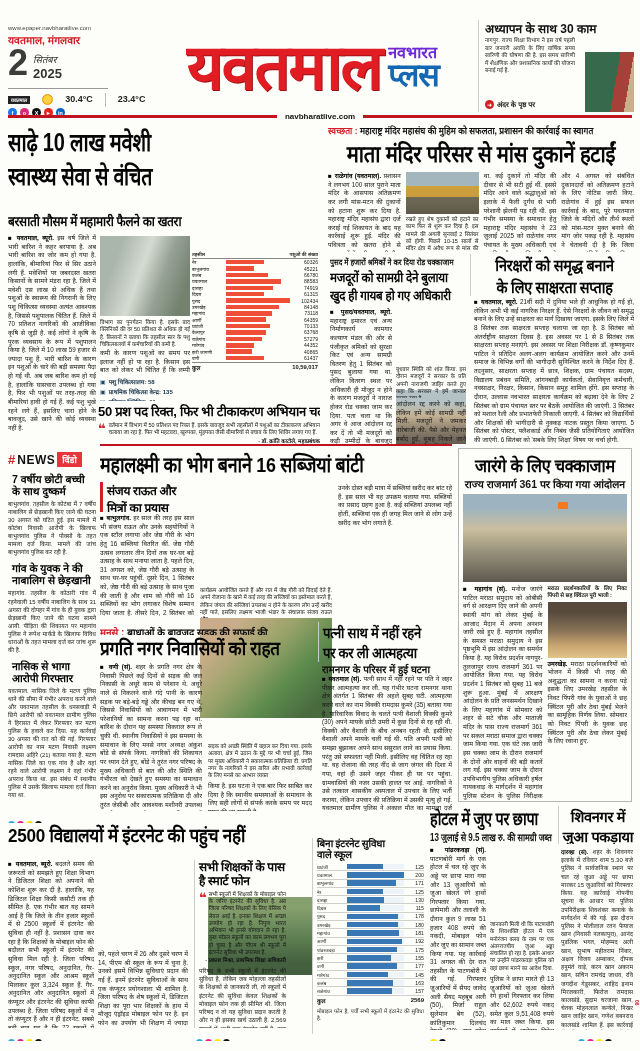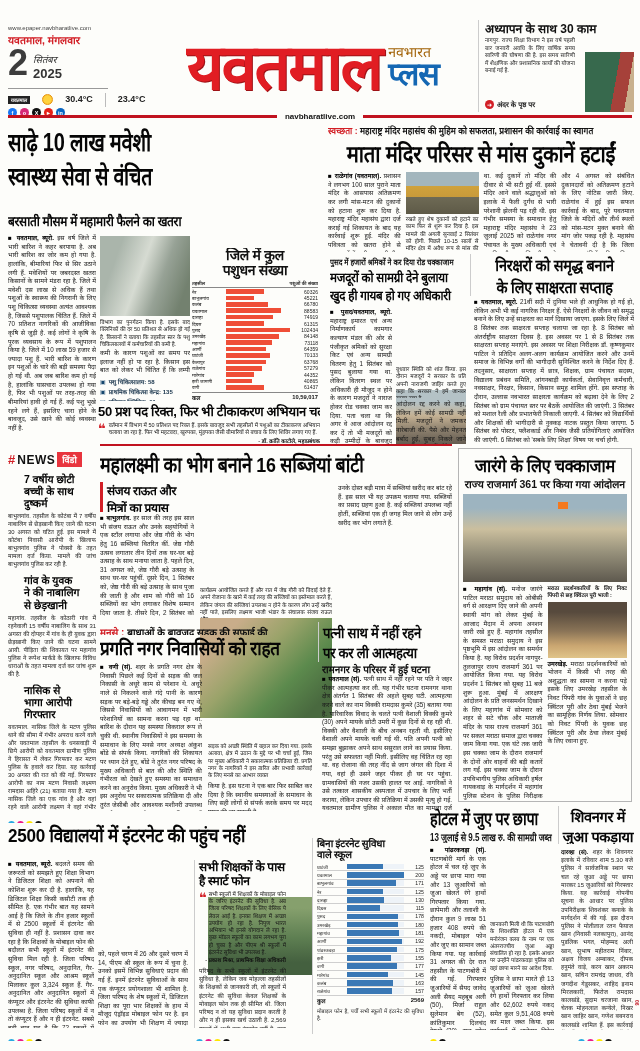--- a/index.html
+++ b/index.html
@@ -31,21 +31,21 @@
 .sun{width:11px;height:11px;border-radius:50%;background:radial-gradient(circle at 50% 50%,#ffd23d 55%,#f5a623 100%);border:1px solid #e8950e;display:inline-block}
 .wx-t{font-size:9px;font-weight:800;color:#222;line-height:1}
 .wx-l{font-size:4.4px;color:#555;text-align:center}
 .wx-sep{width:1px;height:14px;background:#bbb}
 .soc{display:flex;gap:3px}
 .sic{width:9px;height:9px;border-radius:50%;color:#fff;font-size:5.5px;font-weight:bold;display:flex;align-items:center;justify-content:center}
 .sic:nth-child(1){background:#1877f2}.sic:nth-child(2){background:#d62976}.sic:nth-child(3){background:#111}.sic:nth-child(4){background:#e62117}.sic:nth-child(5){background:#0a66c2}
 .mh-title{display:flex;align-items:center;justify-content:center;gap:7px}
 .mh-main{font-size:63px;font-weight:900;color:#e11d23;letter-spacing:-2px;line-height:.95;text-shadow:1px 1px 0 #9e1216}
 .mh-sub{display:flex;flex-direction:column;line-height:.95}
-.mh-sub1{font-size:14px;font-weight:400;color:#a16207}
+.mh-sub1{font-size:16px;font-weight:700;color:#6d28d9}
 .mh-sub2{font-size:32px;font-weight:900;color:#1467b3;letter-spacing:-1px}
 .promo{border-left:1px solid #ccc;padding-left:6px}
 .promo-t{font-size:12px;font-weight:800;color:#111}
 .promo-b{font-size:5.6px;line-height:1.35;text-align:justify;color:#222}
 .promo-f{font-size:7px;font-weight:bold;color:#222;display:flex;align-items:center;gap:3px}
 .promo-arrow{width:9px;height:9px;border-radius:50%;background:#d21f26;color:#fff;font-size:6px;display:inline-flex;align-items:center;justify-content:center}
 .redline{display:flex;align-items:center}
 .redline i{flex:1;border-top:3px solid #c1121f}
 .redline span{font-size:8px;font-weight:bold;color:#111;padding:0 8px}
 
@@ -79,21 +79,21 @@
 .c2tr{flex:1;height:5.5px;background:#eef3f8}
 .c2b{display:block;height:100%;background:#3a78b5}
 .c2v{flex:none;width:20px;text-align:right;font-size:5.2px;color:#222}
 .c2tot{display:flex;justify-content:space-between;font-size:6px;font-weight:800;padding-top:1px}
 .c2note{font-size:5.3px;line-height:1.3;color:#222;margin-top:3px;text-align:justify}
 
 .nw-logo{display:flex;align-items:center;gap:2px}
 .nw-hash{color:#d21f26;font-size:13px;font-weight:900}
 .nw-news{font-size:12px;font-weight:900;letter-spacing:.5px}
 .nw-tab{background:#e8343d;color:#fff;font-size:9px;font-weight:800;padding:1px 5px}
-.nw-it h3{font-size:10.5px;font-weight:800;line-height:1.15;margin:6px 16px 3px;color:#060606}
+.nw-it h3{font-size:10.5px;font-weight:800;line-height:1.15;margin:6px 4px 3px;color:#060606}
 .nw-it p{font-size:5.9px;line-height:1.36;text-align:justify;color:#1b1b1b}
 
 .fact{font-size:6px;line-height:1.7;color:#16324a;font-weight:bold}
 .fact::before{content:"▣";color:#16476e;margin-right:3px;font-size:6px}
 .qmark{color:#d21f26;font-size:13px;font-weight:900;line-height:1}
 .attr{font-size:5.6px;font-weight:800;text-align:right;color:#111}
 .box{border:1px solid #b5b5b5}
 .cmyk span{width:7px;height:7px;border-radius:50%;display:inline-block;margin-right:2px}
 .dc{background:#29abe2}.dm{background:#ec1c8d}.dy{background:#ffe600}.dk{background:#101010}
 .vmark{writing-mode:vertical-rl;font-size:5px;color:#c1121f;font-weight:bold}
@@ -166,24 +166,20 @@
   <div class="abs cap" style="left:100px;top:319px;width:90px;height:28px">विभाग का पुनर्गठन किया है. इसके बाद क्लिनिकों की दर 50 प्रतिशत से अधिक हो गई है. किसानों ने बताया कि तहसील स्तर के पशु चिकित्सालयों में कर्मचारियों की कमी है.</div>
   <div class="abs bt" style="left:100px;top:349px;width:90px;height:26px">कमी के कारण पशुओं का समय पर इलाज नहीं हो पा रहा है. किसान इस बात को लेकर भी चिंतित हैं कि लम्पी जैसी नई बीमारियों का क्या करें.</div>
   <div class="abs" style="left:100px;top:377px;width:90px;height:24px">
 
   <div class="fact">पशु चिकित्सालय: 58</div>
       <div class="fact">प्राथमिक चिकित्सा केन्द्र: 135</div>
       <div class="fact">गतिमान क्लिनिक: 01</div>
     </div>
 
   <div class="abs" style="left:192px;top:248px;width:126px;height:152px">
-    <div class="c1t1">
-      <span style="display:block">जिले में कुल</span>
-      <span style="display:block">पशुधन संख्या</span>
-    </div>
     <div class="c1h">
       <span>तहसील</span>
       <span>पशुओं की संख्या</span>
     </div>
     <div>
 
         <div class="c1row">
           <span class="c1n">नेर</span>
           <span class="c1tr">
             <i class="c1b" style="width: 58.8926%;"></i>

